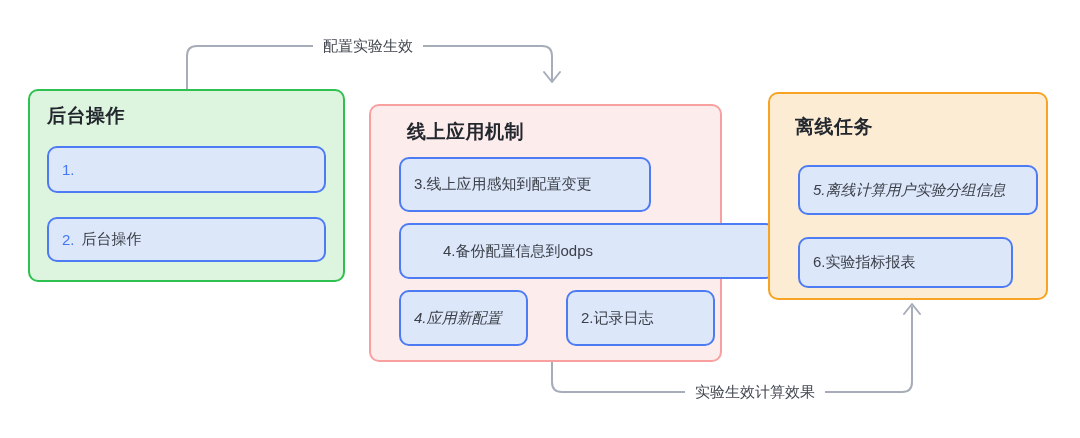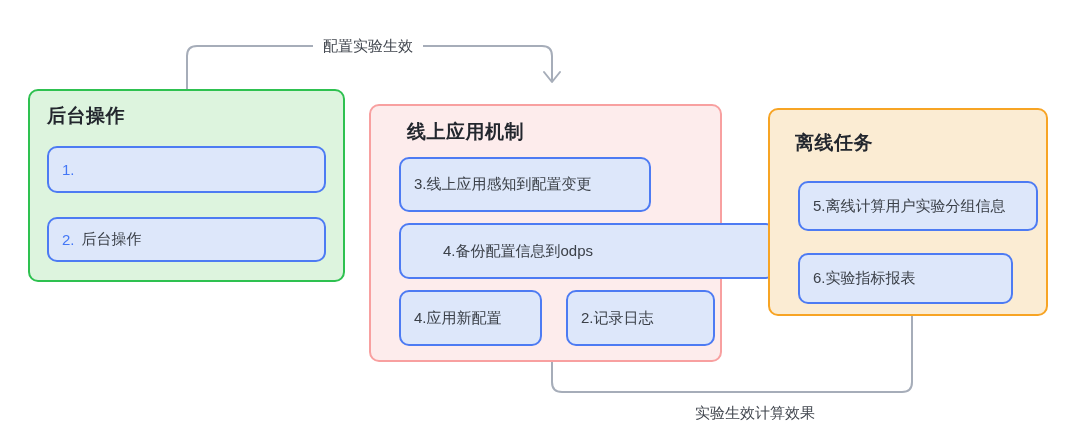--- a/index.html
+++ b/index.html
@@ -33,21 +33,20 @@
   .group.online {
     left: 369px; top: 92px; width: 353px; height: 258px;
     border-color: var(--online-border, #f8a0a0);
     background: var(--online-bg, #fdecec);
     margin-top: 12px;
   }
   .group.offline {
     left: 768px; top: 92px; width: 280px; height: 208px;
     border-color: var(--offline-border, #f7a424);
     background: var(--offline-bg, #fbecd3);
-    margin-top: 16px;
   }
   .group-title {
     position: absolute;
     margin: 0;
     font-size: 19px;
     font-weight: 700;
     line-height: 1.2;
     color: var(--title-text, #23272e);
     letter-spacing: 0.5px;
     white-space: nowrap;
@@ -87,52 +86,52 @@
 
   <svg class="arrows-layer" width="1080" height="438">
     <path class="arrow-path" d="M 187 89 L 187 56 Q 187 46 197 46 L 542 46 Q 552 46 552 56 L 552 80"></path>
     <path class="arrow-path" d="M 544 72 L 552 82 L 560 72"></path>
     <path class="arrow-path" d="M 552 350 L 552 382 Q 552 392 562 392 L 902 392 Q 912 392 912 382 L 912 307"></path>
     <path class="arrow-path" d="M 904 314 L 912 304 L 920 314"></path>
   </svg>
 
   <div class="flow-label" style="left:368px; top:46px;">配置实验生效</div>
 
-  <div class="flow-label" style="left:755px; top:392px;margin-top:21px;">实验生效计算效果</div>
+  <div class="flow-label" style="left:755px; top:392px;">实验生效计算效果</div>
 
   <section class="group backend">
     <h2 class="group-title" style="left:17px; top:14px;">后台操作</h2>
     <div class="step" style="left:17px; top:55px; width:279px; height:47px;">
       <span class="step-num">1.</span>
     </div>
     <div class="step" style="left:17px; top:126px; width:279px; height:45px;">
       <span class="step-num">2.</span>
         <span>后台操作</span>
     </div>
   </section>
 
   <section class="group online">
     <h2 class="group-title" style="left:36px; top:15px;">线上应用机制</h2>
     <div class="step" style="left:28px; top:51px; width:252px; height:55px;">
       <span>3.线上应用感知到配置变更</span>
     </div>
     <div class="step" style="left:28px; top:117px; width:377px; height:56px;padding-left:42px;">
       <span>4.备份配置信息到odps</span>
     </div>
-    <div class="step" style="left:28px; top:184px; width:143px; height:56px;">
+    <div class="step" style="left:28px; top:184px; width:129px; height:56px;font-style:italic;">
       <span>4.应用新配置</span>
     </div>
     <div class="step" style="left:195px; top:184px; width:149px; height:56px;">
       <span>2.记录日志</span>
     </div>
   </section>
 
   <section class="group offline">
     <h2 class="group-title" style="left:25px; top:22px;">离线任务</h2>
-    <div class="step" style="left:28px; top:71px; width:240px; height:50px;">
+    <div class="step" style="left:28px; top:71px; width:240px; height:50px;font-style:italic;">
       <span>5.离线计算用户实验分组信息</span>
     </div>
     <div class="step" style="left:28px; top:143px; width:215px; height:51px;">
       <span>6.实验指标报表</span>
     </div>
   </section>
 
 </div>
 
 </body></html>

